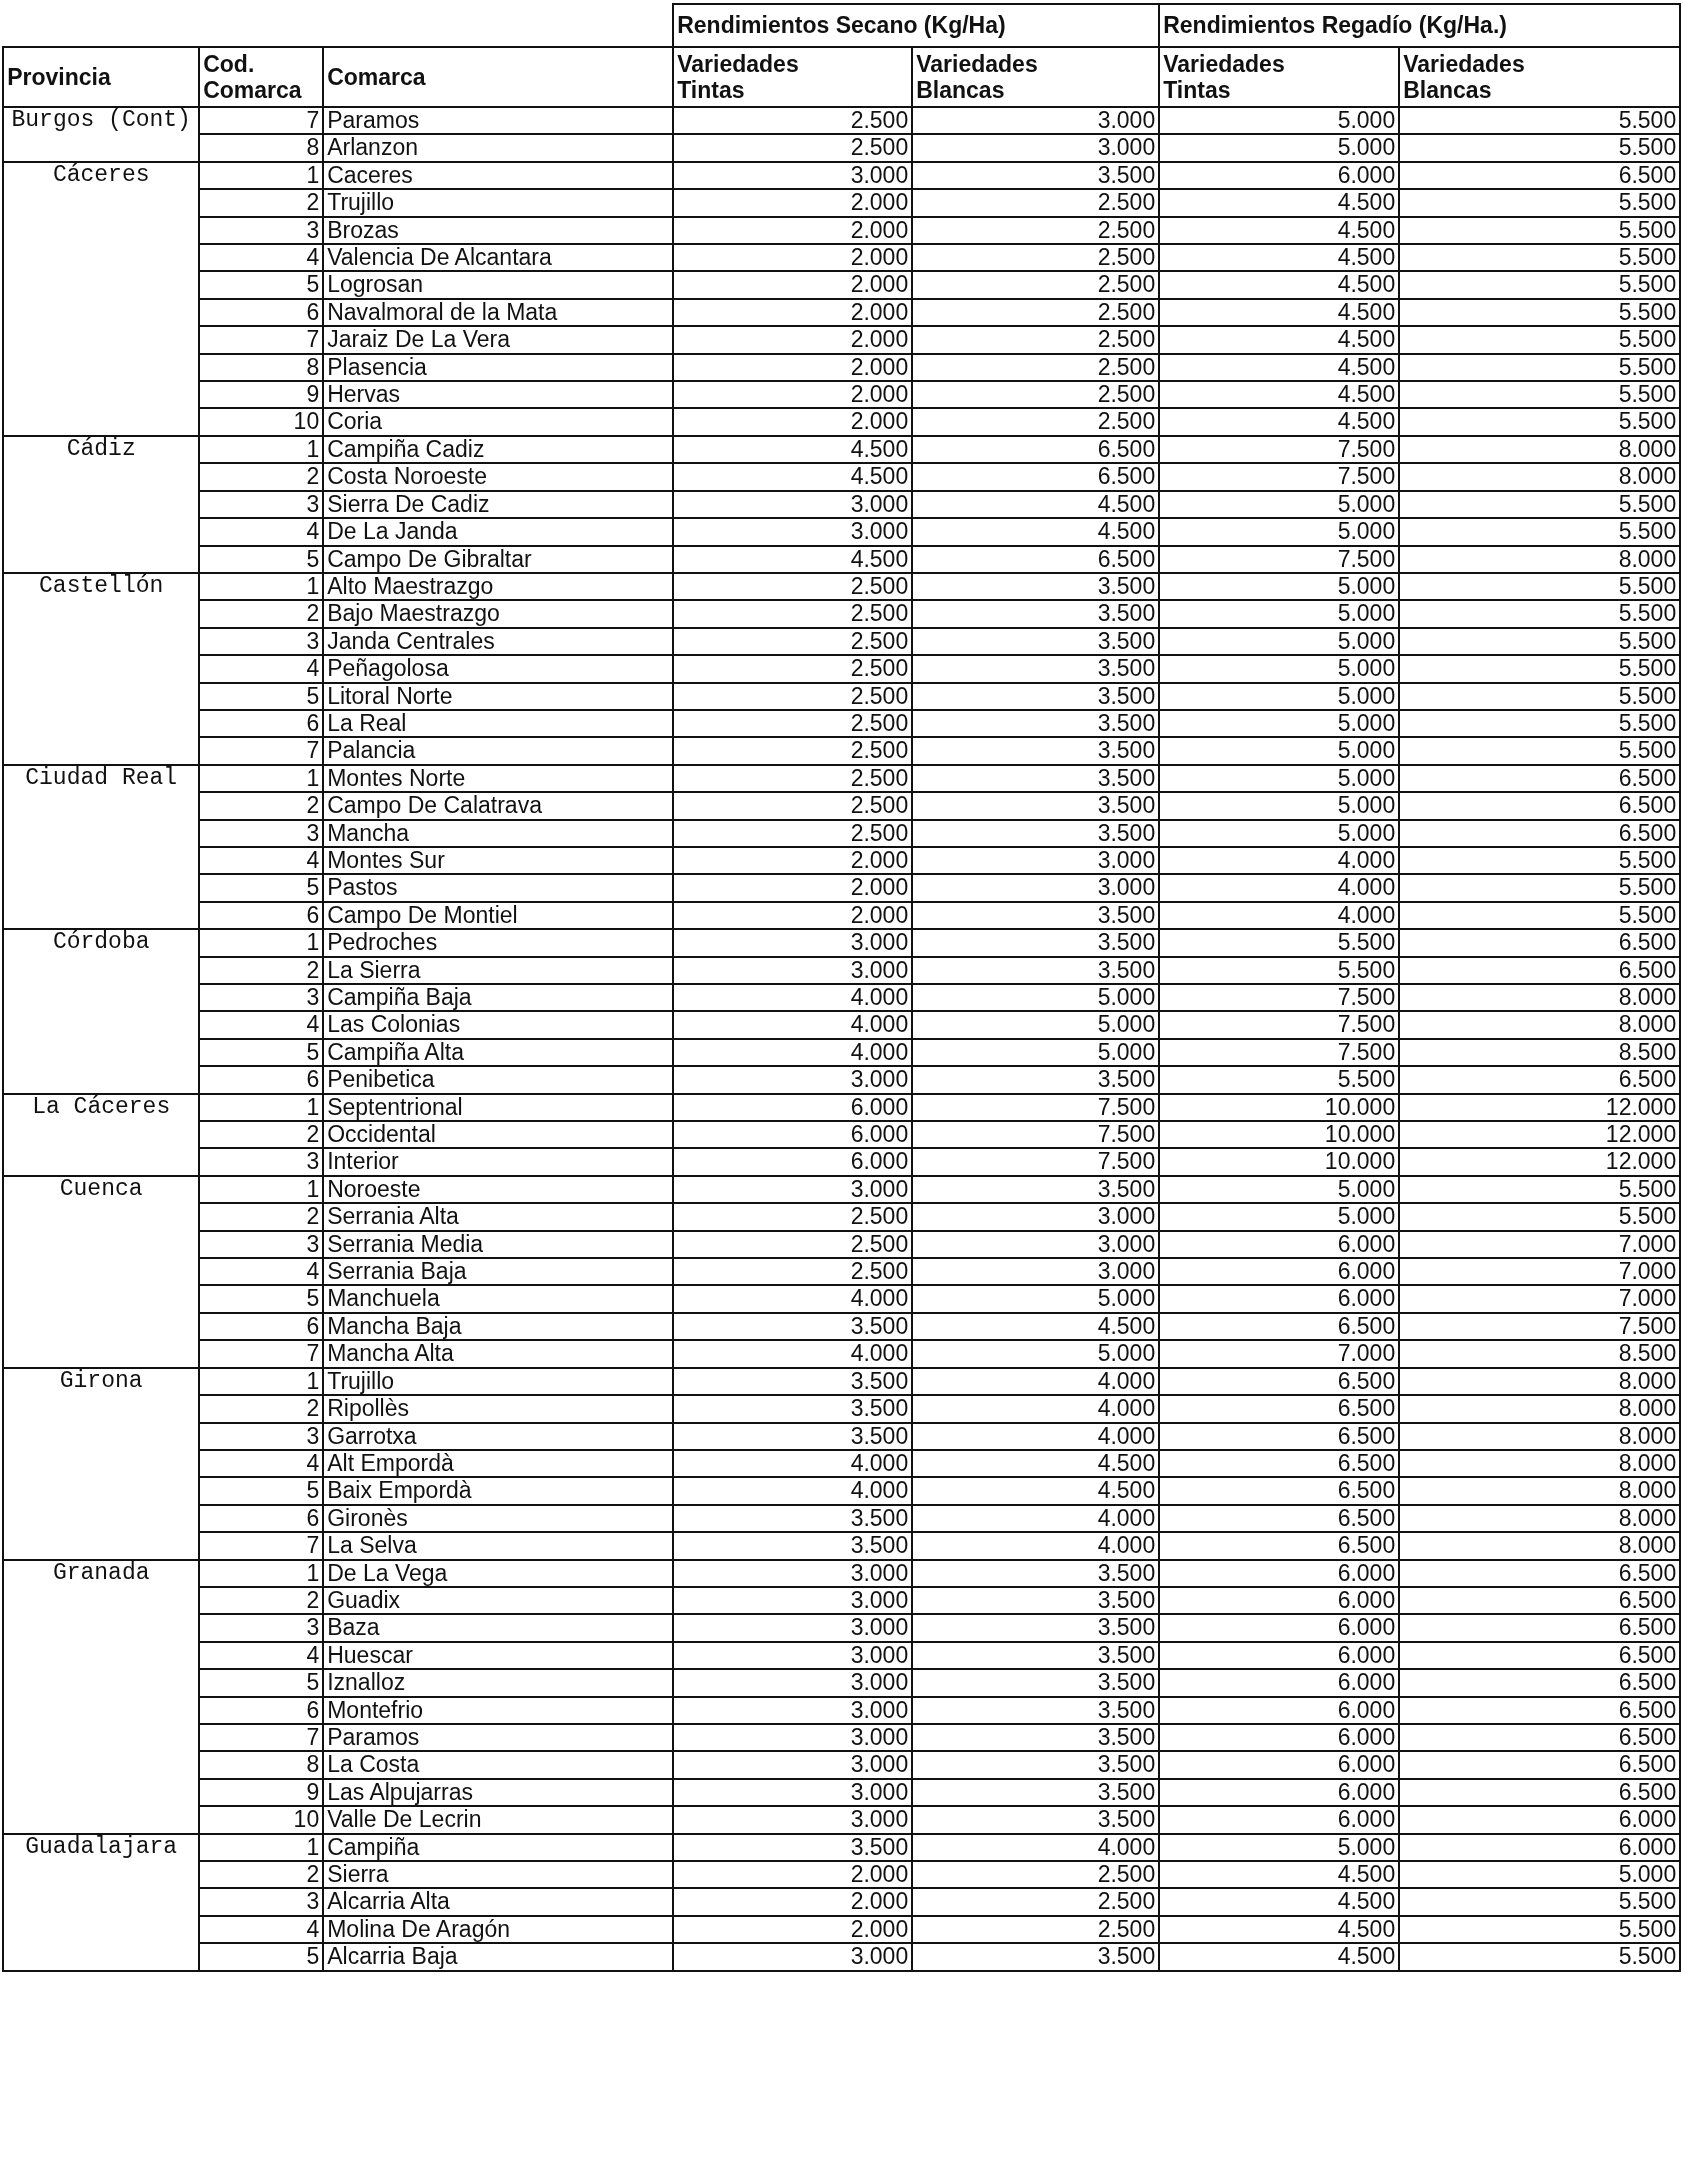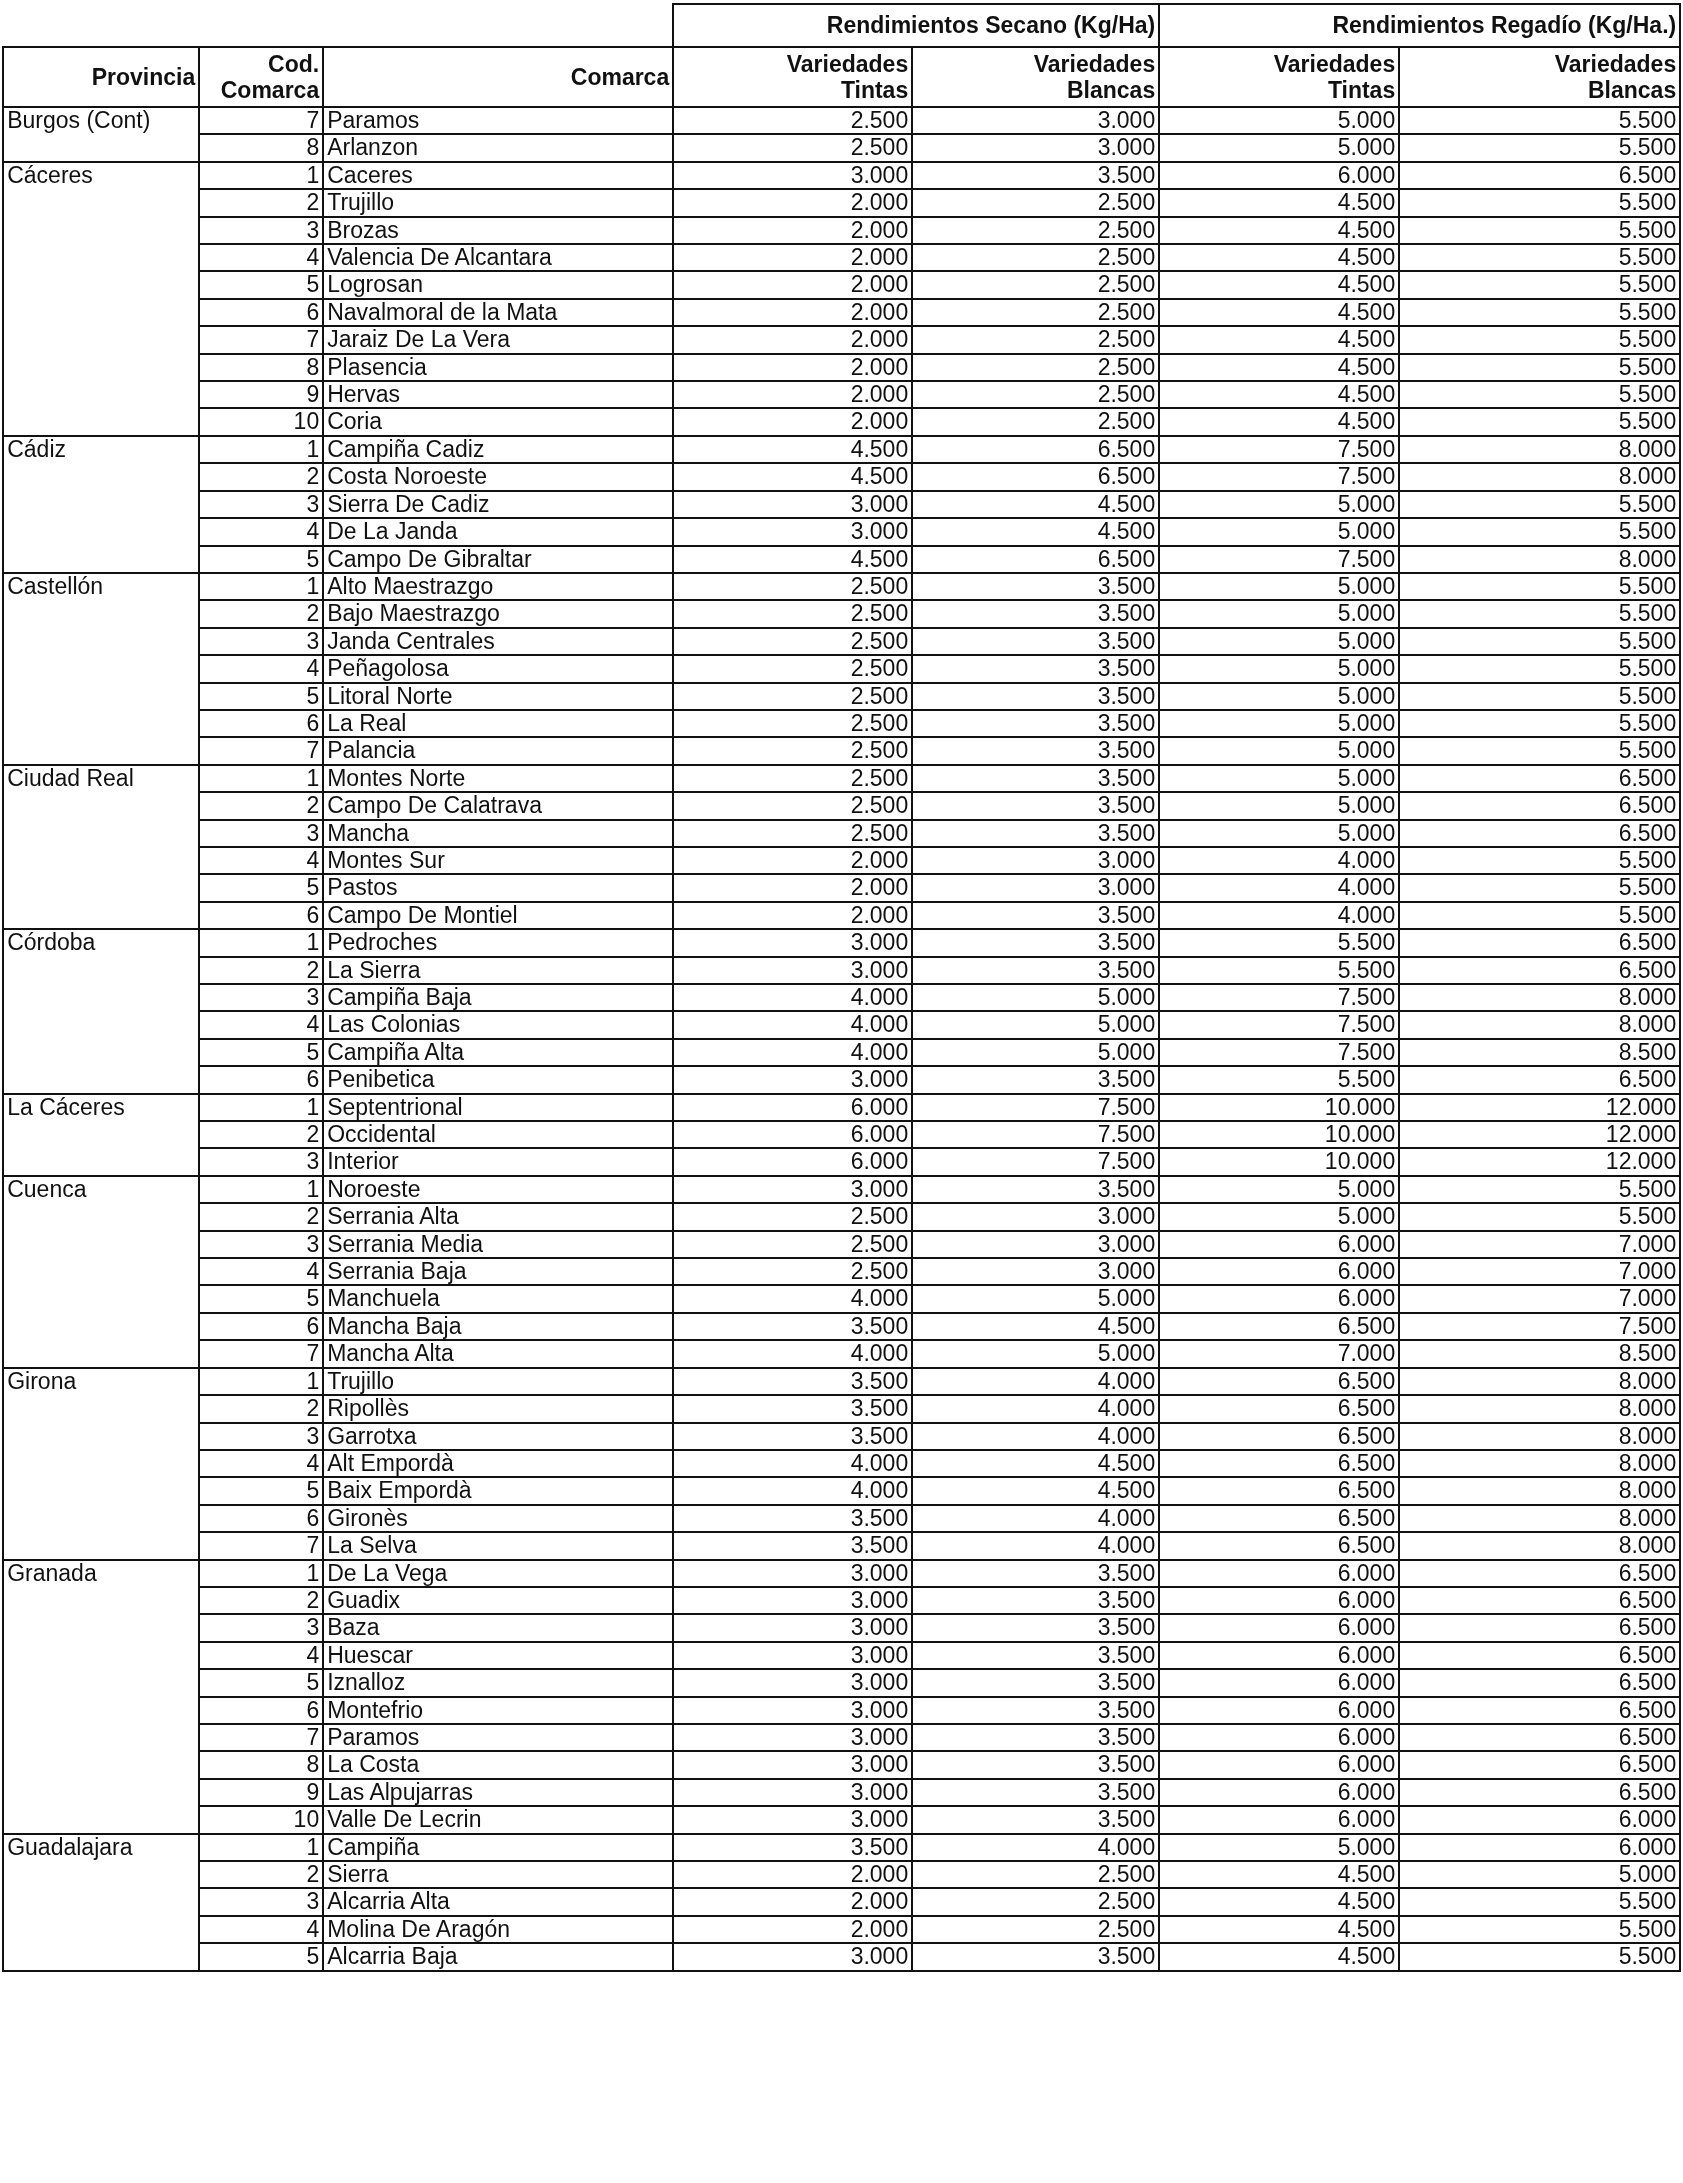--- a/index.html
+++ b/index.html
@@ -9,26 +9,26 @@
   table { border-collapse: collapse; table-layout: fixed; width: 1678px; }
   col.c-prov { width: 196px; }
   col.c-cod  { width: 124px; }
   col.c-com  { width: 350px; }
   col.c-st   { width: 239px; }
   col.c-sb   { width: 247px; }
   col.c-rt   { width: 240px; }
   col.c-rb   { width: 281px; }
   td, th { border: 2.2px solid #111; padding: 0 3px; font-size: 23px; line-height: 25.4px;
            white-space: nowrap; overflow: hidden; }
-  th { font-weight: bold; text-align: right; vertical-align: middle; }
+  th { font-weight: bold; text-align: left; vertical-align: middle; }
   tr.group-row th { height: 41px; }
   tr.group-row td.blank { border: none; }
   tr.head-row th { height: 58px; line-height: 26px; }
   tr.data-row td { height: 25.4px; }
-  td.prov { vertical-align: top; text-align: left; }
+  td.prov { vertical-align: top; text-align: center; font-family: Liberation Mono, monospace; }
   td.cod { text-align: right; }
   td.com { text-align: left; }
   td.num { text-align: right; }
   td.prov { border-bottom: 2.2px solid #111; }
 </style>
 </head>
 <body>
 
 <div id="sheet">
   <table>

